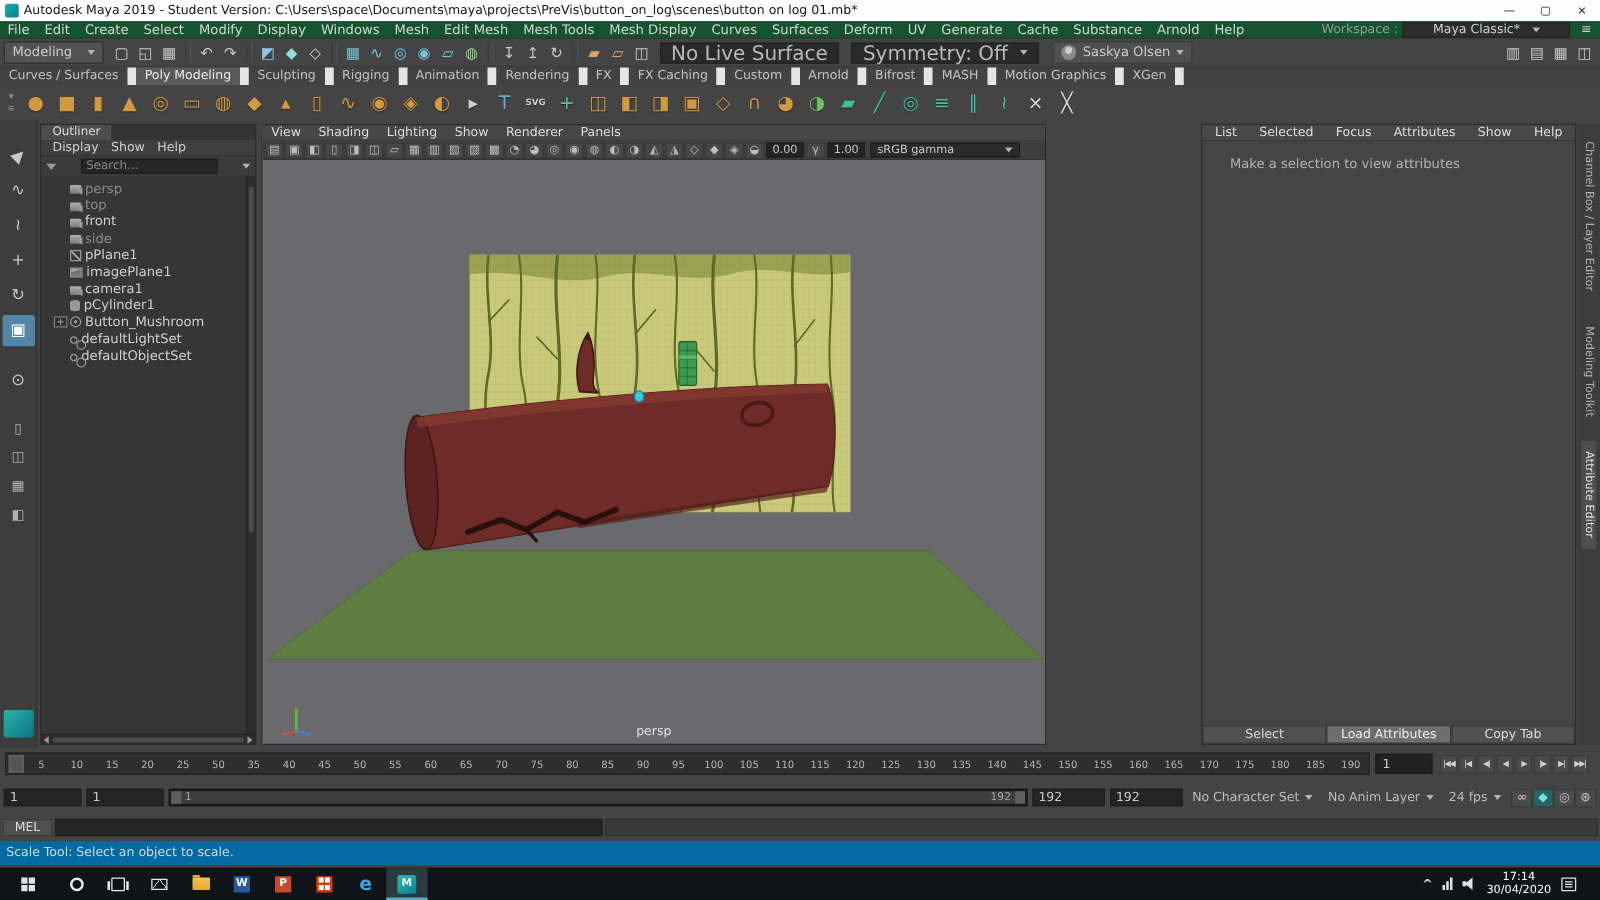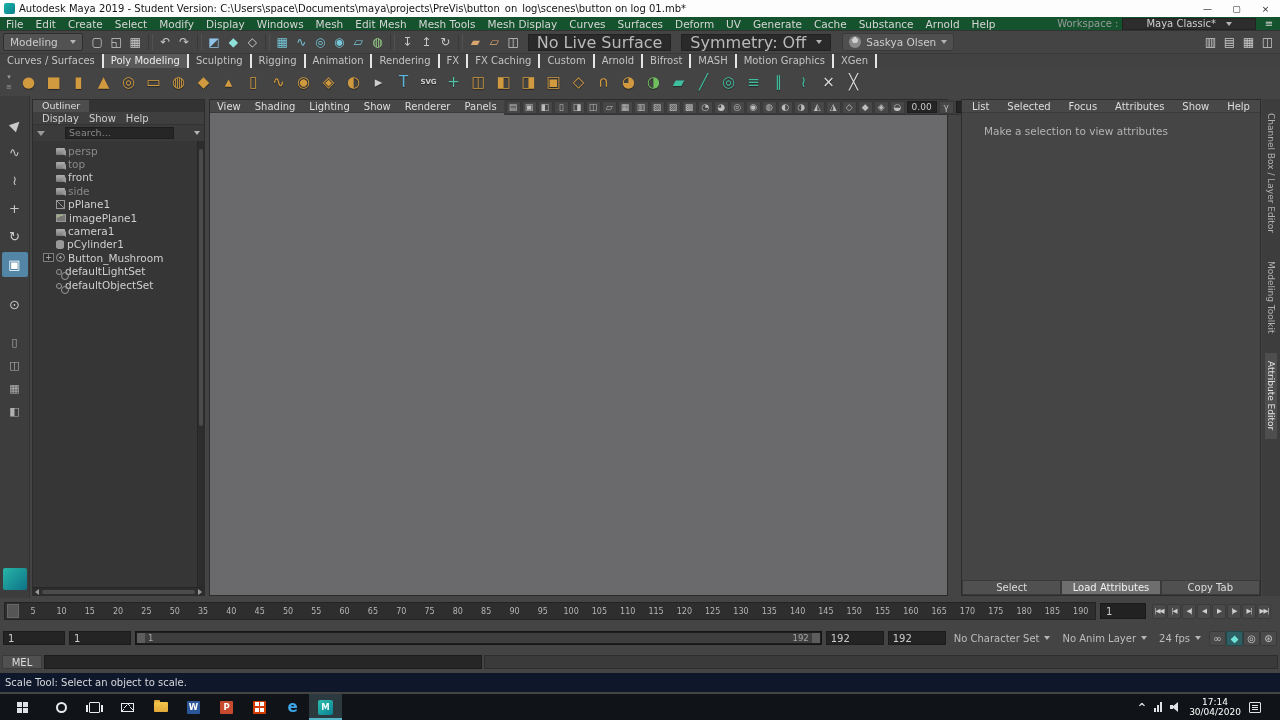--- a/index.html
+++ b/index.html
@@ -28,21 +28,21 @@
 .sl-drop{background:#525252;border:1px solid #2e2e2e;border-radius:2px;height:18px;display:flex;align-items:center;font-size:10.5px;padding:0 6px;gap:12px;margin-right:5px}
 .sl-icons{display:flex;align-items:center}
 .sl-icon{width:19px;height:19px;display:flex;align-items:center;justify-content:center;font-size:12px;color:#c9c9c9}
 .sl-icon.divider{width:5px;height:16px;border-left:1px solid #383838;border-right:1px solid #515151;margin:0 3px}
 .sl-field{background:#2a2a2a;border:1px solid #222;height:17px;display:flex;align-items:center;padding:0 8px;font-size:16px;color:#b9b9b9;margin:0 5px;gap:10px;white-space:nowrap}
 .user-chip{display:flex;align-items:center;gap:5px;background:#4f4f4f;border:1px solid #3a3a3a;border-radius:2px;height:18px;padding:0 6px;font-size:10.5px;margin-left:6px;white-space:nowrap}
 .avatar{width:12px;height:12px;border-radius:50%;background:radial-gradient(circle at 50% 35%,#cfcfcf 28%,#8a8a8a 30%);flex:none}
 
 
 #shelftabs{left:0;top:54px;width:1280px;height:14px;background:#424242;display:flex;align-items:flex-end}
-.shelf-tab{padding:0 7px;font-size:10px;height:14px;line-height:14px;color:#c3c3c3;border-right:2px solid #e5e5e5;white-space:nowrap}
+.shelf-tab{padding:0 7px;font-size:10px;height:14px;line-height:14px;color:#c3c3c3;border-right:7px solid #e5e5e5;white-space:nowrap}
 .shelf-tab.active{background:#5a5a5a;color:#ececec}
 #shelficons{left:0;top:68px;width:1280px;height:28px;background:#444;display:flex;align-items:center;padding-left:2px}
 .shelf-ctrl{width:14px;height:26px;display:flex;flex-direction:column;align-items:center;justify-content:center;color:#9a9a9a;font-size:7px;line-height:9px;gap:1px}
 .shelf-icon{width:25px;height:25px;display:flex;align-items:center;justify-content:center;font-size:15px;flex:none}
 .shelf-icon .glyph{text-shadow:0 1px 1px rgba(0,0,0,.45);display:inline-block}
 .shelf-icon.small{font-size:7px;font-weight:bold}
 
 
 #toolbox{left:0;top:96px;width:30px;height:502px;background:#3d3d3d;border-right:1px solid #333;display:flex;flex-direction:column;align-items:center;padding-top:16px;gap:3px}
 .tool{width:26px;height:25px;display:flex;align-items:center;justify-content:center;font-size:13px;color:#c9c9c9;border-radius:2px;flex:none}
@@ -78,21 +78,21 @@
 .icon-set{width:6px;height:6px;border:1px solid #999;border-radius:50%;margin-top:2px}
 .icon-set::after{content:"";position:absolute;left:4px;top:2px;width:6px;height:6px;border:1px solid #999;border-radius:50%}
 .o-vscroll{position:absolute;right:0;top:0;bottom:0;width:7px;background:#2d2d2d;border-left:1px solid #262626}
 .o-vthumb{position:absolute;top:8px;height:62%;left:1px;right:1px;background:#4b4b4b;border-radius:2px}
 .o-hscroll{height:8px;background:#2d2d2d;display:flex;align-items:center;justify-content:space-between;padding:0 2px;border-top:1px solid #262626}
 .arrow-l{width:0;height:0;border-top:3px solid transparent;border-bottom:3px solid transparent;border-right:4px solid #9a9a9a}
 .arrow-r{width:0;height:0;border-top:3px solid transparent;border-bottom:3px solid transparent;border-left:4px solid #9a9a9a}
 .o-hthumb{flex:1;height:4px;margin:0 3px;background:#4b4b4b;border-radius:2px}
 
 
-#viewport{left:209px;top:99px;width:739px;height:497px;border:1px solid #2b2b2b;display:flex;background:var(--viewport-bg,#6a6a6c)}
+#viewport{left:209px;top:99px;width:628px;height:497px;border:1px solid #2b2b2b;display:flex;flex-direction:column;background:var(--viewport-bg,#6a6a6c)}
 .vp-menus{height:13px;background:#474747;display:flex;align-items:center;border-bottom:1px solid #3a3a3a;flex:none}
 .vp-menu{font-size:10px;padding:0 7px;color:#ddd}
 .vp-toolbar{height:15px;background:#3e3e3e;display:flex;align-items:center;gap:1px;padding:0 2px;border-bottom:1px solid #333;flex:none}
 .vp-icons{display:flex;gap:1px}
 .vp-icon{width:15px;height:13px;display:flex;align-items:center;justify-content:center;font-size:9px;color:#bdbdbd;background:#474747;border:1px solid #383838;border-radius:1px;flex:none}
 .vp-field{width:30px;height:12px;background:#252525;border:1px solid #1d1d1d;color:#c9c9c9;font-size:9px;line-height:10px;text-align:center;margin:0 1px}
 .vp-drop{height:12px;background:#2b2b2b;border:1px solid #1d1d1d;color:#c9c9c9;font-size:9px;display:flex;align-items:center;padding:0 5px;width:120px;justify-content:space-between;margin-left:2px}
 .vp-canvas{flex:1;position:relative;overflow:hidden}
 svg.scene{position:absolute;inset:0;width:100%;height:100%}
 .vp-label{position:absolute;left:50%;bottom:4px;transform:translateX(-50%);font-size:10px;color:#e2e2e2}
@@ -132,21 +132,21 @@
 .rs-lab-r{position:absolute;right:12px;top:0;bottom:0;display:flex;align-items:center;font-size:8.5px;color:#a8a8a8}
 .rs-drop{display:flex;align-items:center;gap:5px;font-size:10px;color:#bdbdbd;padding:0 4px;height:14px;white-space:nowrap}
 .rs-icon{width:17px;height:15px;display:flex;align-items:center;justify-content:center;font-size:10px;color:#c9c9c9;background:#4a4a4a;border:1px solid #3a3a3a;border-radius:2px;flex:none}
 .rs-icon.active{background:#2e5f63;color:#6fe3da;border-color:#1f4a4d}
 
 
 #cmdline{left:0;top:654px;width:1280px;height:16px;display:flex;align-items:center;padding:0 2px;gap:2px;background:#444}
 .cmd-label{width:40px;height:14px;background:#505050;border:1px solid #3a3a3a;font-size:10px;color:#ddd;display:flex;align-items:center;justify-content:center;flex:none}
 .cmd-input{width:438px;height:14px;background:#262626;border:1px solid #1d1d1d;flex:none}
 .cmd-result{flex:1;height:14px;background:#3a3a3a;border:1px solid #2e2e2e}
-#helpline{left:0;top:673px;width:1280px;height:19px;background:#0f172a;display:flex;align-items:center;padding-left:5px;font-size:10px;color:#d5d8da}
+#helpline{left:0;top:673px;width:1280px;height:19px;background:#0369a1;display:flex;align-items:center;padding-left:5px;font-size:10px;color:#d5d8da}
 
 
 #taskbar{left:0;top:694px;width:1280px;height:26px;background:#101418;display:flex;align-items:stretch;color:#e8e8e8}
 .tb-start{width:45px;display:flex;align-items:center;justify-content:center}
 .win-logo{width:11px;height:11px;display:grid;grid-template-columns:5px 5px;grid-template-rows:5px 5px;gap:1px}
 .win-logo span{background:#dfe3e6}
 .tb-search{width:222px;background:#f3f3f3;display:flex;align-items:center;gap:7px;padding-left:9px;border:1px solid #5f5f5f}
 .search-ring{width:8px;height:8px;border:1.5px solid #5b5f63;border-radius:50%;position:relative;flex:none}
 .search-ring::after{content:"";position:absolute;width:4px;height:1.5px;background:#5b5f63;transform:rotate(45deg);right:-3px;bottom:-1px}
 .tb-search .ph{font-size:10.5px;color:#5f6368}

